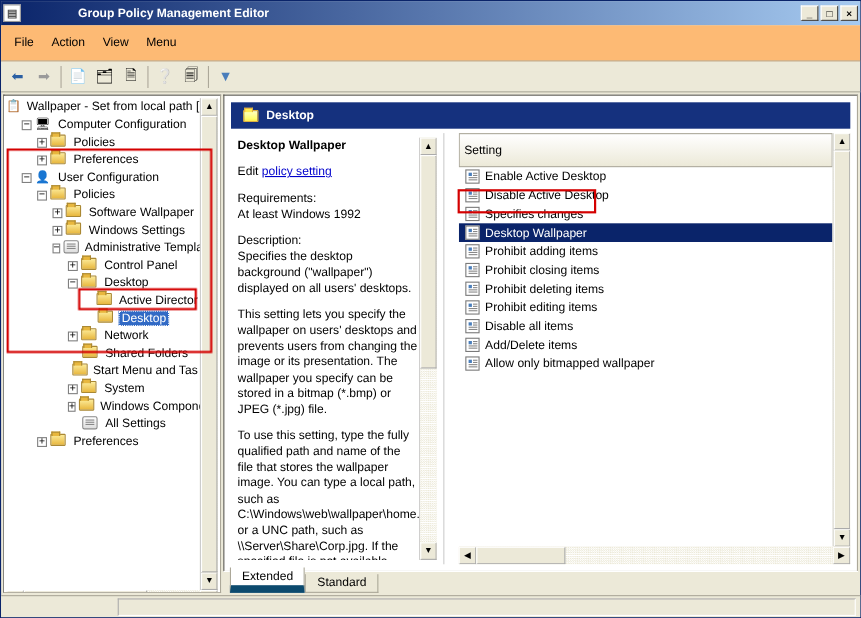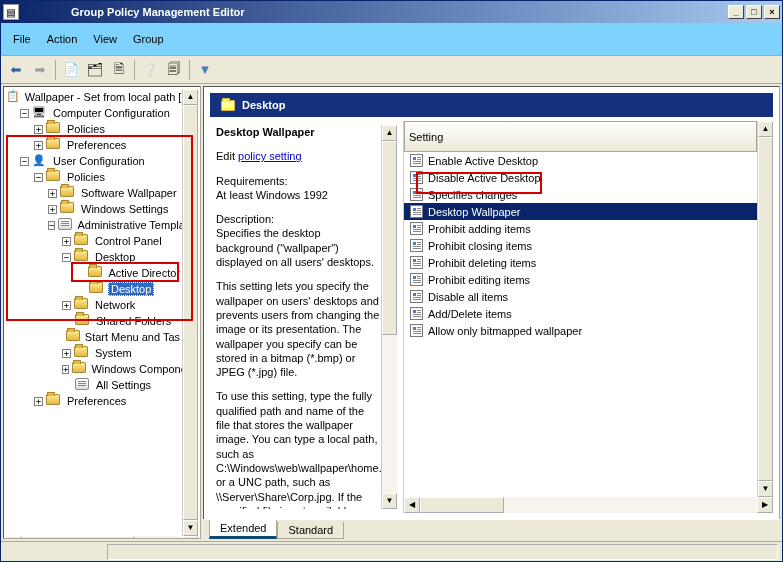--- a/index.html
+++ b/index.html
@@ -3,54 +3,54 @@
 <meta charset="utf-8">
 <style>
 * { box-sizing: border-box; margin: 0; padding: 0; }
 body { font-family: Tahoma, sans-serif; font-size: 11px; background: #ece9d8; width: 783px; height: 562px; overflow: hidden; position: relative; }
 .window { border: 1px solid #0a246a; width: 783px; height: 562px; display: flex; flex-direction: column; background: #ece9d8; }
 .titlebar { background: linear-gradient(to right, #0a246a, #a6caf0); color: white; height: 22px; display: flex; align-items: center; padding: 0 2px; font-weight: bold; }
 .titlebar-icon { width: 16px; height: 16px; background: #fff; margin-right: 4px; border: 1px solid #999; display: inline-flex; align-items: center; justify-content: center; font-size: 10px; color: #555; }
 .titlebar-text { flex: 1; margin-left: 48px; }
 .titlebar-buttons { display: flex; gap: 2px; }
 .tb-btn { width: 16px; height: 14px; background: #ece9d8; border: 1px solid #fff; border-right-color: #404040; border-bottom-color: #404040; font-size: 9px; text-align: center; line-height: 12px; font-family: Arial; font-weight: bold; color: #000; }
-.menubar { height: 20px; display: flex; align-items: center; padding: 16px 4px; background: #7dd3fc; border-bottom: 1px solid #aca899; }
+.menubar { height: 20px; display: flex; align-items: center; padding: 16px 4px; background: #fdba74; border-bottom: 1px solid #aca899; }
 .menubar span { padding: 2px 8px; }
 .toolbar { height: 28px; display: flex; align-items: center; padding: 0 4px; gap: 2px; background: #ece9d8; border-bottom: 1px solid #aca899; }
 .tbicon { width: 22px; height: 22px; border: 1px solid transparent; display: flex; align-items: center; justify-content: center; font-size: 13px; }
 .sep { width: 1px; height: 20px; background: #aca899; margin: 0 2px; }
 .content { flex: 1; display: flex; overflow: hidden; }
 .tree-panel { width: 198px; background: white; border: 1px inset #aca899; margin: 2px; overflow: auto; padding: 2px; position: relative; }
 .tree-row { display: flex; align-items: center; height: 16px; white-space: nowrap; }
 .tree-row span { display: inline-block; }
 .expander { width: 9px; height: 9px; border: 1px solid #808080; text-align: center; line-height: 7px; font-size: 9px; font-family: monospace; margin-right: 3px; background: white; cursor: pointer; }
 .no-expander { width: 13px; }
 .icon { width: 16px; height: 14px; margin-right: 3px; display: inline-flex; align-items: center; justify-content: center; font-size: 11px; }
 .folder { background: linear-gradient(#fceb99, #e8b73e); border: 1px solid #aa8833; border-radius: 1px; width: 14px; height: 11px; position: relative; }
 .folder::before { content:''; position:absolute; top:-3px; left:0; width:6px; height:3px; background:#e8b73e; border:1px solid #aa8833; border-bottom:none; }
 .tree-label { padding: 0 2px; }
 .tree-label.selected { background: #316ac5; color: white; border: 1px dotted #fff; }
 .right-panel { flex: 1; display: flex; flex-direction: column; margin: 2px 2px 2px 0; }
 .right-body { flex: 1; border: 1px inset #aca899; background: white; display: flex; flex-direction: column; overflow: hidden; }
 .header-band { background: #15317e; color: white; height: 24px; display: flex; align-items: center; padding: 0 10px; font-weight: bold; margin: 6px 6px 4px 6px; }
 .header-band .icon { margin-right: 6px; }
-.extended-area { flex: 1; display: flex; overflow: hidden; padding: 0 6px 6px 6px; gap: 0; }
+.extended-area { flex: 1; display: flex; overflow: hidden; padding: 0 6px 6px 6px; gap: 13px; }
 .desc-panel { width: 194px; padding: 4px 6px; border-right: 1px solid #ccc; overflow: hidden; font-size: 11px; line-height: 1.3; }
 .desc-panel h3 { font-size: 11px; font-weight: bold; margin-bottom: 10px; }
 .desc-panel a { color: #0000cc; text-decoration: underline; }
 .desc-panel p { margin-bottom: 10px; }
 .list-panel { flex: 1; display: flex; flex-direction: column; position: relative; overflow: hidden; }
 .list-header { height: 31px; border: 1px solid #aca899; background: linear-gradient(#fff, #ece9d8); display: flex; align-items: center; padding: 0 4px; font-size: 11px; }
 .list-body { flex: 1; overflow: auto; }
 .list-row { display: flex; align-items: center; height: 17px; padding: 0 4px; }
 .list-row .licon { width: 16px; height: 14px; margin-right: 4px; display: flex; align-items: center; justify-content: center; }
 .list-row.selected { background: #0a246a; color: white; }
 .tabs { height: 20px; display: flex; align-items: flex-end; padding-left: 6px; border-top: 1px solid #fff; margin-top: -1px; position: relative; }
 .tab { padding: 2px 10px; border: 1px solid #aca899; border-top: none; background: #ece9d8; font-size: 11px; position: relative; }
-.tab.active { background: white; border-bottom: 3px solid #0c4a6e; z-index: 2; }
+.tab.active { background: white; border-bottom: 7px solid #0c4a6e; z-index: 2; }
 .statusbar { height: 20px; border-top: 1px solid #aca899; display: flex; align-items: center; padding: 0 4px; font-size: 11px; background: #ece9d8; }
 .status-cell { border: 1px inset #fff; padding: 1px 4px; height: 15px; width: 100px; margin-top: 43px; }
 .red-box-1 { position: absolute; border: 2px solid #d40000; left: 6px; top: 135px; width: 187px; height: 186px; pointer-events: none; z-index: 50; }
 .red-box-2 { position: absolute; border: 2px solid #d40000; left: 71px; top: 262px; width: 108px; height: 20px; pointer-events: none; z-index: 50; }
 .red-box-3 { position: absolute; border: 2px solid #d40000; left: 416px; top: 172px; width: 126px; height: 22px; pointer-events: none; z-index: 50; }
 .scrollbar-v { width: 16px; background: #ece9d8; border-left: 1px solid #ccc; display:flex; flex-direction:column; }
 .sb-btn { height: 16px; background: #ece9d8; border: 1px outset #fff; font-size: 8px; text-align:center; line-height:13px; }
 .sb-track { flex:1; background: repeating-conic-gradient(#ece9d8 0% 25%, #fff 0% 50%) 50% / 2px 2px; position:relative;}
 .sb-thumb { position:absolute; left:0; right:0; background:#ece9d8; border:1px outset #fff;}
 .scrollbar-h { height: 16px; background: #ece9d8; display:flex; }
@@ -73,21 +73,21 @@
       <div class="tb-btn">_</div>
       <div class="tb-btn">□</div>
       <div class="tb-btn">×</div>
     </div>
   </div>
 
   <div class="menubar">
     <span>File</span>
     <span>Action</span>
     <span>View</span>
-    <span>Group</span>
+    <span>Menu</span>
   </div>
 
   <div class="toolbar">
     <div class="tbicon" style="color:#2a5fa3">⬅</div>
     <div class="tbicon" style="color:#9a9a9a">➡</div>
     <div class="sep"></div>
     <div class="tbicon">📄</div>
     <div class="tbicon">🗂</div>
     <div class="tbicon">🗎</div>
     <div class="sep"></div>

